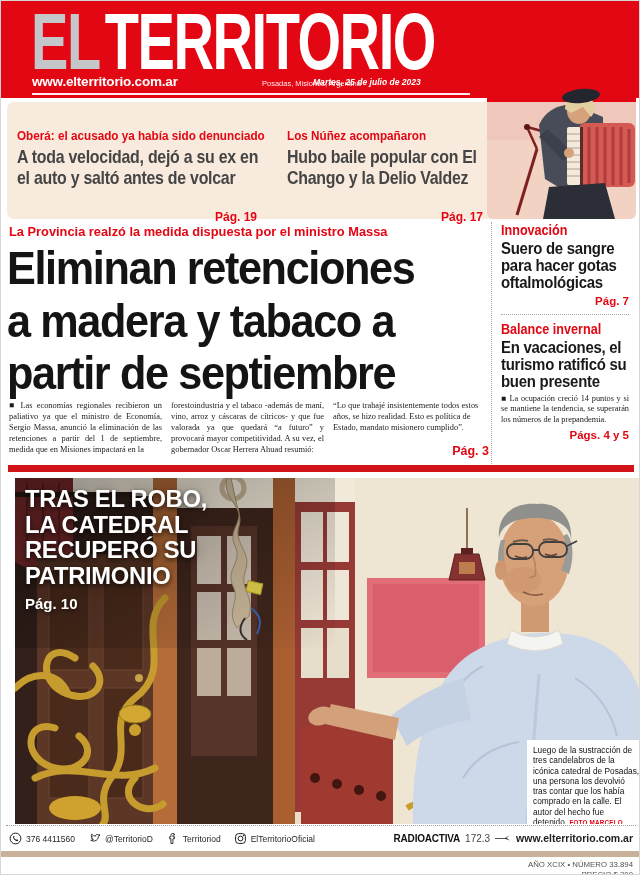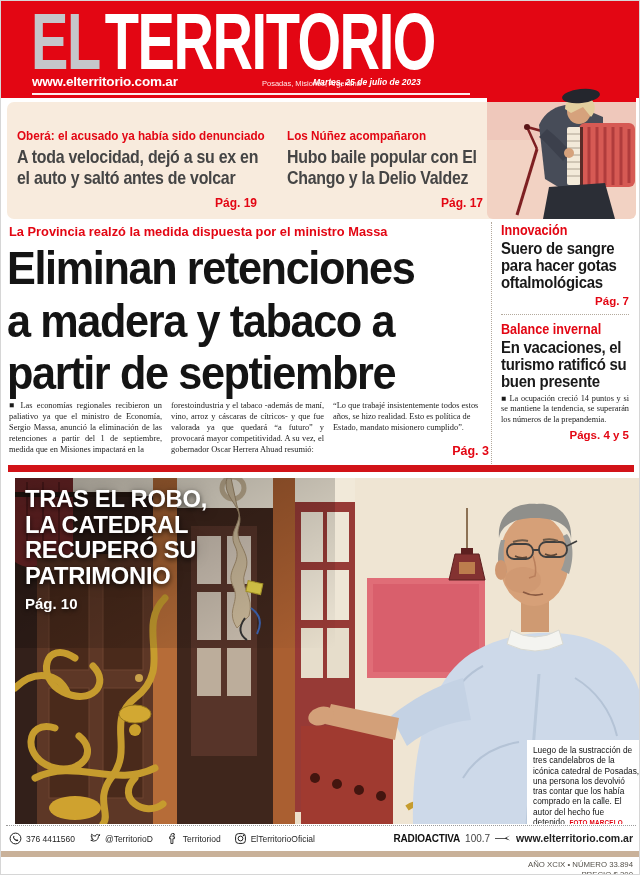--- a/index.html
+++ b/index.html
@@ -19,21 +19,21 @@
   
   .accordion-photo{position:absolute;left:486px;top:86px;width:149px;height:132px;border-radius:0 0 6px 6px;overflow:hidden;}
   
   .top-strip{position:absolute;left:6px;top:101px;width:628px;height:117px;background:#f8ebdd;border-radius:7px;}
   .strip-story{position:absolute;top:26px;}
   .s1{left:10px;width:300px;}
   .s2{left:280px;width:232px;}
   .strip-kicker{color:#e30613;font-weight:800;font-size:13px;transform:scaleX(.9);transform-origin:left top;white-space:nowrap;}
   .strip-headline{margin-top:3px;color:#454545;font-weight:700;font-size:18.5px;line-height:21px;
                   transform:scaleX(.86);transform-origin:left top;letter-spacing:-.3px;}
-  .strip-page{margin-top:8px;color:#e30613;font-weight:800;font-size:12px;}
+  .strip-page{margin-top:22px;color:#e30613;font-weight:800;font-size:12px;}
   .s1 .strip-page{width:240px;text-align:right;}
   .s2 .strip-page{width:196px;text-align:right;}
   
   .main-kicker{position:absolute;left:8px;top:223px;color:#e30613;font-weight:800;font-size:13.5px;
                transform:scaleX(.95);transform-origin:left top;white-space:nowrap;}
   .main-headline{position:absolute;left:6px;top:241px;}
   .hl-line{font-size:47px;line-height:52.5px;font-weight:800;color:#141414;letter-spacing:-1.5px;
            transform:scaleX(.92);transform-origin:left top;white-space:nowrap;}
   .main-cols{position:absolute;top:399px;font-family:"Liberation Serif",serif;font-size:8.4px;line-height:11px;color:#1b1b1b;}
   .col1{left:8px;width:153px;text-align:justify;}
@@ -301,21 +301,21 @@
         <svg width="13" height="13" viewBox="0 0 13 13">
           <rect x="1.6" y="1.6" width="9.8" height="9.8" rx="3" fill="none" stroke="#1f1f1f" stroke-width="1"></rect>
           <circle cx="6.5" cy="6.5" r="2.4" fill="none" stroke="#1f1f1f" stroke-width="1"></circle>
           <circle cx="9.6" cy="3.5" r=".8" fill="#1f1f1f"></circle>
         </svg>
         <span>ElTerritorioOficial</span>
       </div>
     </div>
     <div class="radio-row">
       <span class="radio-name">RADIOACTIVA</span>
-      <span class="radio-freq">100.7</span>
+      <span class="radio-freq">172.3</span>
       <svg width="16" height="10" viewBox="0 0 16 10">
         <path d="M0,5 L10,5 L15,2.5 L11.5,5 L15,7.5 L10,5.8 L0,5.8 Z" fill="#1f1f1f"></path>
       </svg>
       <span class="footer-site">www.elterritorio.com.ar</span>
     </div>
     <div class="tan-bar"></div>
     <div class="edition">
       <div>AÑO XCIX • NÚMERO 33.894</div>
       <div>PRECIO $ 300</div>
     </div>

